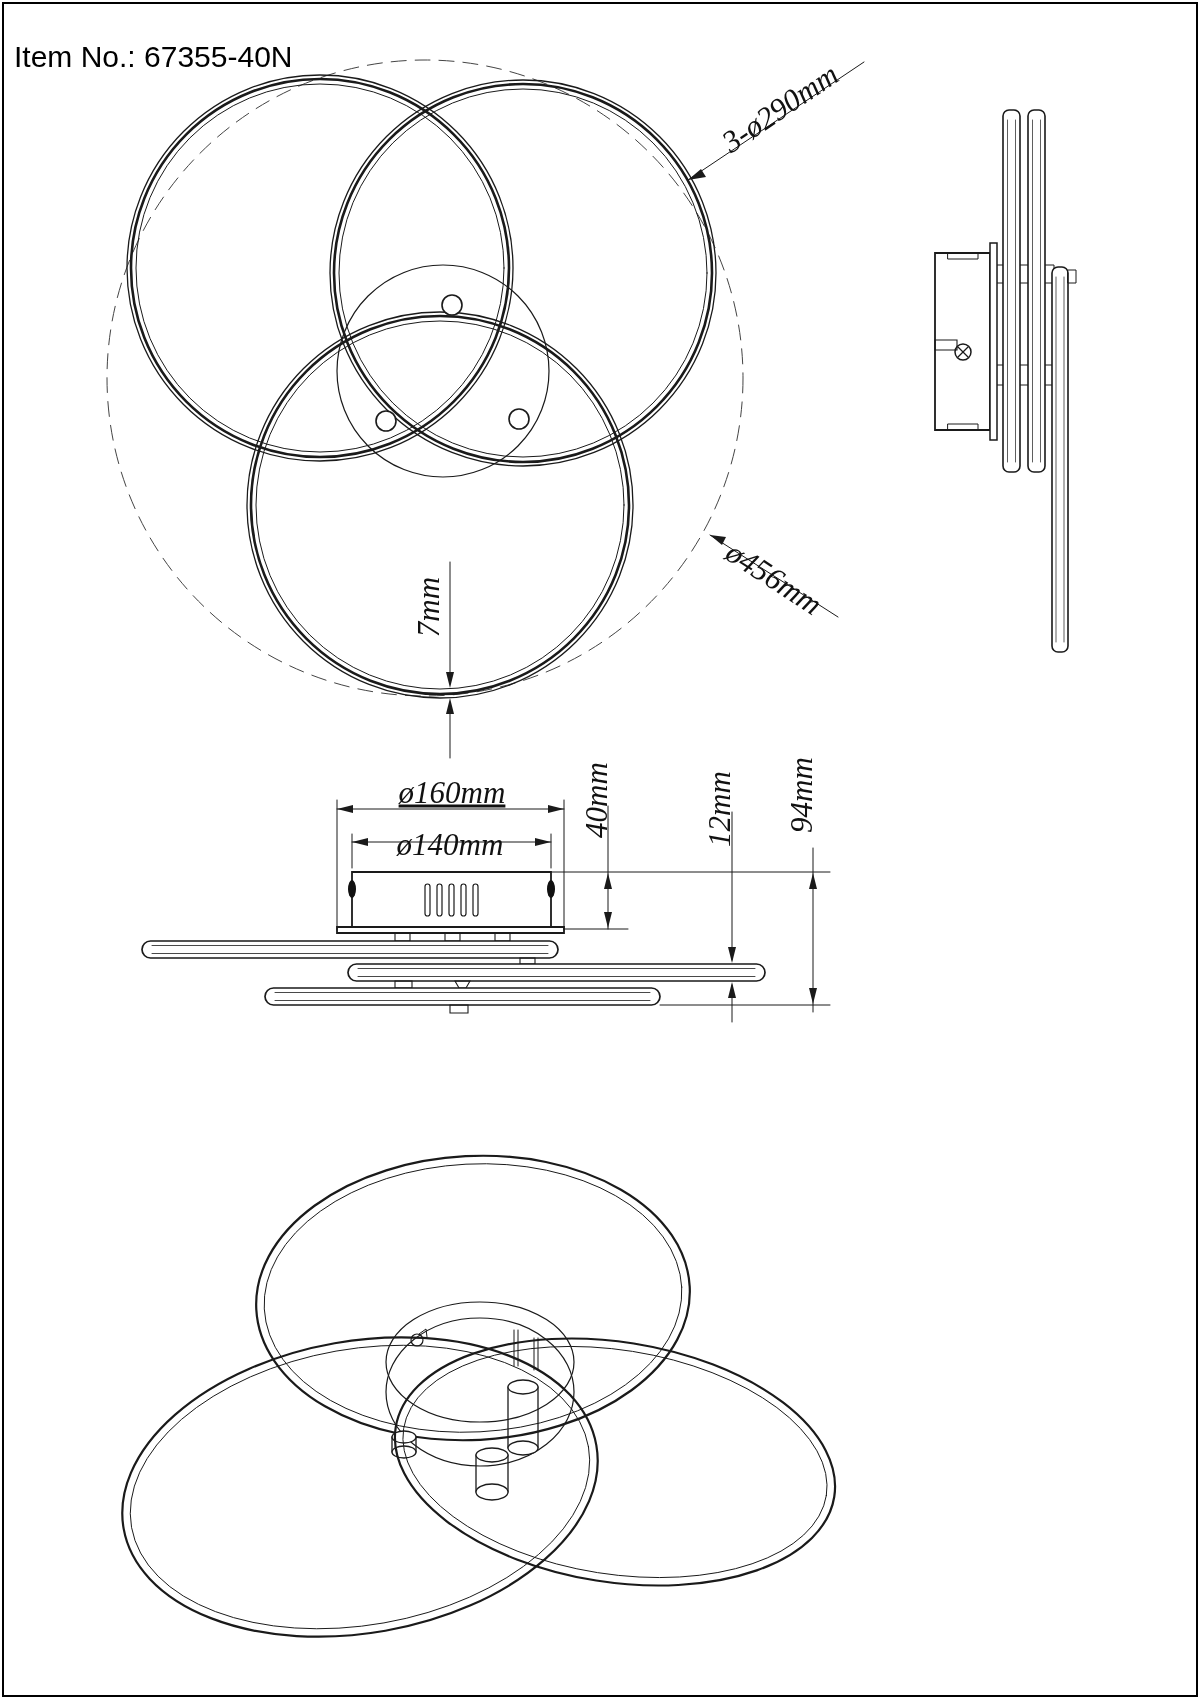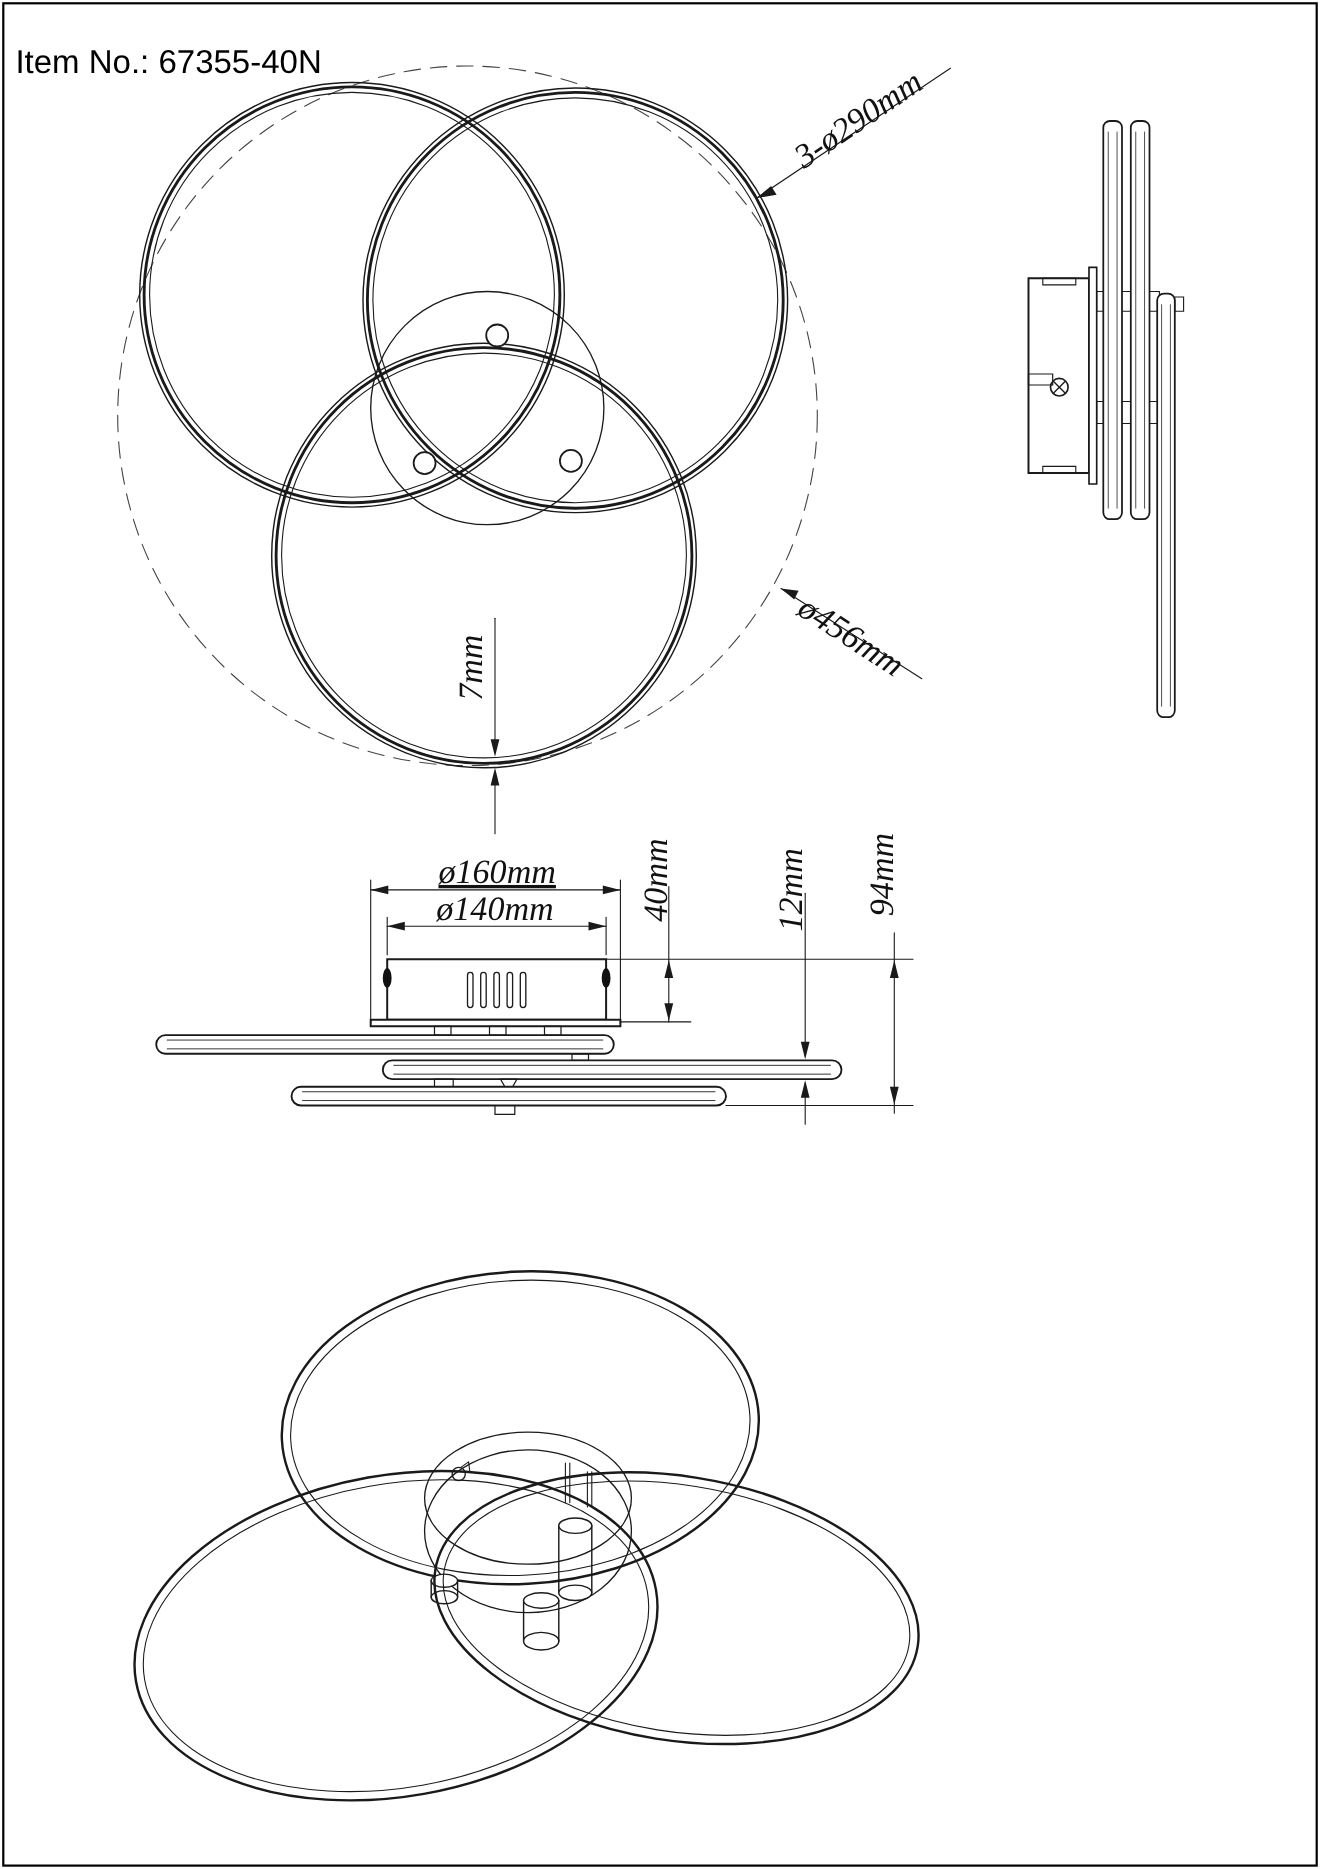--- a/index.html
+++ b/index.html
@@ -234,21 +234,21 @@
   </svg>
 
   <div class="dim-label" style="left:780px;top:108px;transform:translate(-50%,-50%) rotate(-34deg);">3-ø290mm</div>
 
   <div class="dim-label" style="left:774px;top:578px;transform:translate(-50%,-50%) rotate(33deg);">ø456mm</div>
 
   <div class="dim-label" style="left:428px;top:607px;transform:translate(-50%,-50%) rotate(-90deg);">7mm</div>
 
   <div class="dim-label" style="left:452px;top:792px;transform:translate(-50%,-50%);text-decoration:underline;">ø160mm</div>
 
-  <div class="dim-label" style="left:450px;top:826px;transform:translate(-50%,-50%);font-style:italic;">ø140mm</div>
+  <div class="dim-label" style="left:450px;top:844px;transform:translate(-50%,-50%);font-style:italic;">ø140mm</div>
 
   <div class="dim-label" style="left:596px;top:800px;transform:translate(-50%,-50%) rotate(-90deg);">40mm</div>
 
   <div class="dim-label" style="left:719px;top:809px;transform:translate(-50%,-50%) rotate(-90deg);">12mm</div>
 
   <div class="dim-label" style="left:801px;top:795px;transform:translate(-50%,-50%) rotate(-90deg);">94mm</div>
 
 </div>
 
 </body></html>

